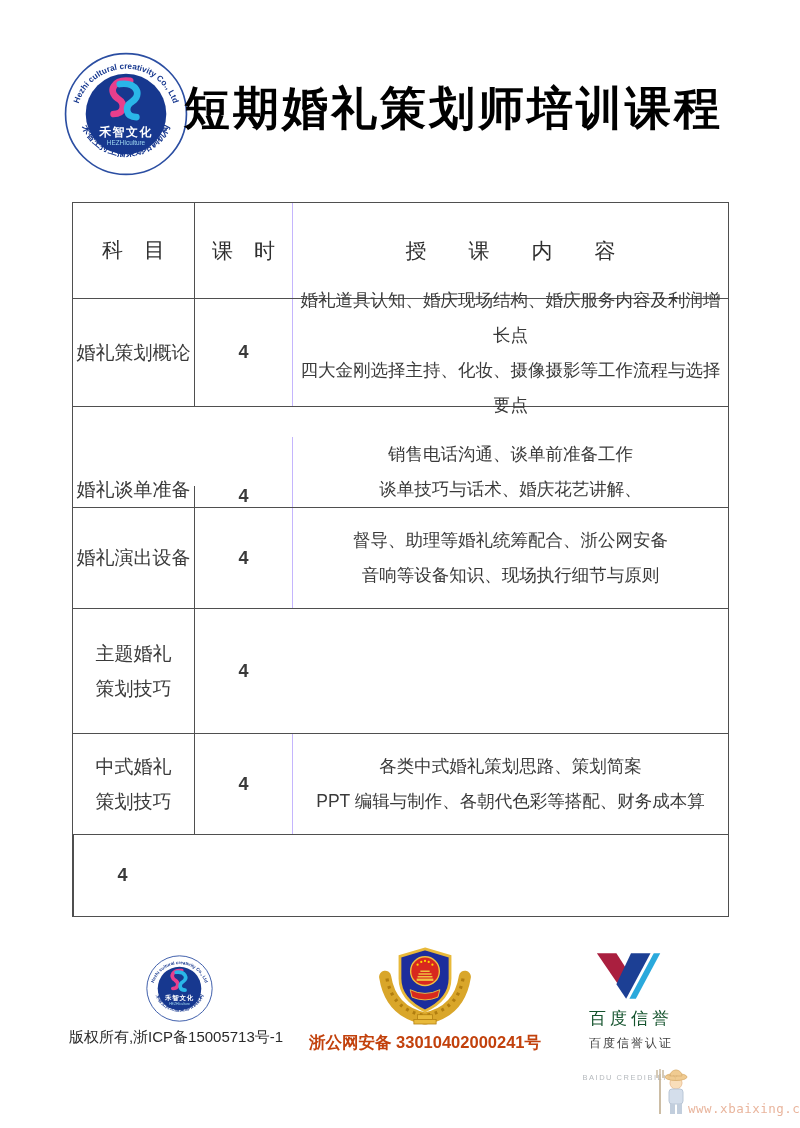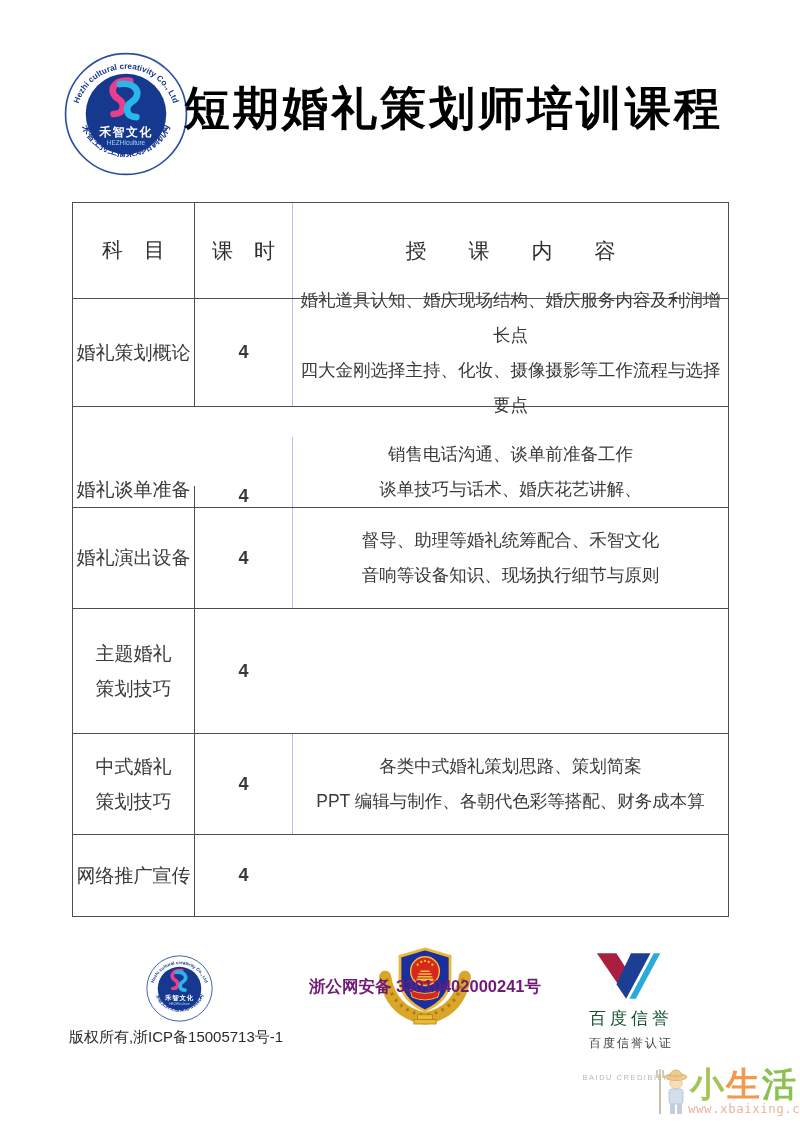--- a/index.html
+++ b/index.html
@@ -37,22 +37,22 @@
   .rh3 { height:125px; } .rh4 { height:101px; } .rh5 { height:82px; }
 
   
   .logo-foot { position:absolute; left:146px; top:955px; width:67px; height:67px; }
   .copyright {
     position:absolute; left:58px; top:1028px; width:236px; text-align:center;
     font-size:15px; color:#2a2a2a;
   }
   .police-badge { position:absolute; left:374px; top:942px; width:102px; height:88px; }
   .police-text {
-    position:absolute; left:300px; top:976px; width:250px; text-align:center;
-    font-size:16.5px; font-weight:bold; color:#701a75;
+    position:absolute; left:300px; top:1032px; width:250px; text-align:center;
+    font-size:16.5px; font-weight:bold; color:#c2410c;
   }
   .baidu-logo { position:absolute; left:592px; top:947px; width:78px; height:58px; }
   .baidu-cn {
     position:absolute; left:561px; top:1007px; width:140px; text-align:center;
     font-size:17px; letter-spacing:4px; color:#14532d;
   }
   .baidu-en {
     position:absolute; left:561px; top:1025px; width:140px; text-align:center;
     font-size:7.5px; letter-spacing:1.5px; color:#b5b9bd;margin-top:48px;
   }
@@ -110,40 +110,39 @@
     <div class="trow rh1">
       <div class="cell c-subject">婚礼谈单准备</div>
       <div class="cell c-hours">4</div>
       <div class="cell c-content">销售电话沟通、谈单前准备工作
 谈单技巧与话术、婚庆花艺讲解、</div>
     </div>
 
     <div class="trow rh2">
       <div class="cell c-subject">婚礼演出设备</div>
       <div class="cell c-hours">4</div>
-      <div class="cell c-content">督导、助理等婚礼统筹配合、禾智文化
+      <div class="cell c-content">督导、助理等婚礼统筹配合、浙公网安备
 音响等设备知识、现场执行细节与原则</div>
     </div>
 
     <div class="trow rh3">
       <div class="cell c-subject">主题婚礼
 策划技巧</div>
       <div class="cell c-hours">4</div>
     </div>
 
     <div class="trow rh4">
       <div class="cell c-subject">中式婚礼
 策划技巧</div>
       <div class="cell c-hours">4</div>
       <div class="cell c-content">各类中式婚礼策划思路、策划简案
 PPT 编辑与制作、各朝代色彩等搭配、财务成本算</div>
     </div>
 
     <div class="trow rh5">
-      <div class="cell c-subject">网络推广宣传</div>
       <div class="cell c-hours">4</div>
     </div>
 
   </div>
 
   <svg class="logo-foot" viewBox="0 0 120 120">
     <defs>
       <path id="arcT2" d="M 13 74 A 48 48 0 1 1 107 74" fill="none"></path>
       <path id="arcB2" d="M 15 64 A 46 46 0 0 0 105 64" fill="none"></path>
     </defs>
@@ -190,16 +189,15 @@
   <svg class="wm-farmer" viewBox="0 0 36 52">
     <line x1="5" y1="8" x2="5" y2="48" stroke="#c4b296" stroke-width="2"></line>
     <path d="M 2 12 L 2 4 M 5 11 L 5 3 M 8 12 L 8 4" stroke="#c4b296" stroke-width="1.6" fill="none"></path>
     <circle cx="21" cy="17" r="6" fill="#f9d9ae" stroke="#e8b887" stroke-width="1"></circle>
     <ellipse cx="21" cy="11" rx="11" ry="3.5" fill="#eec27e" stroke="#d8a860" stroke-width="1"></ellipse>
     <path d="M 15 10 A 6 6 0 0 1 27 10 Z" fill="#eec27e" stroke="#d8a860" stroke-width="1"></path>
     <rect x="14" y="23" width="14" height="15" rx="3" fill="#cdd9e8" stroke="#aebdd0" stroke-width="1"></rect>
     <rect x="15" y="38" width="5" height="10" fill="#b8c6d8"></rect>
     <rect x="22" y="38" width="5" height="10" fill="#b8c6d8"></rect>
   </svg>
-  <div class="wm-text"><span class="wm-c1">小</span><span class="wm-c2">生</span><span class="wm-c3">活</span></div>
   <div class="wm-url">www.xbaixing.com</div>
 
 </div>
 
 </body></html>

